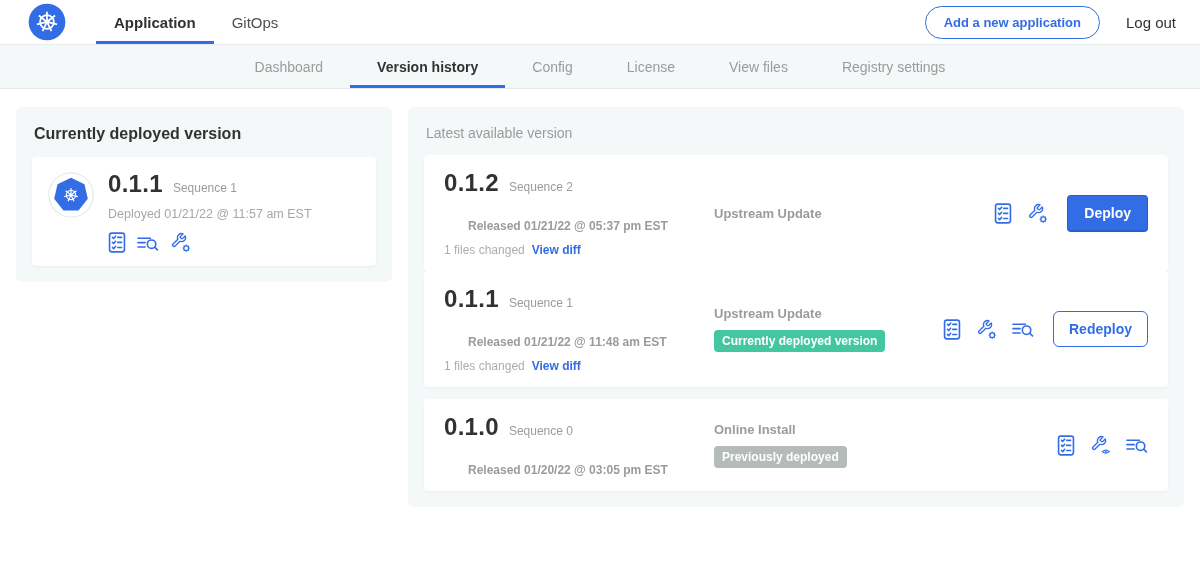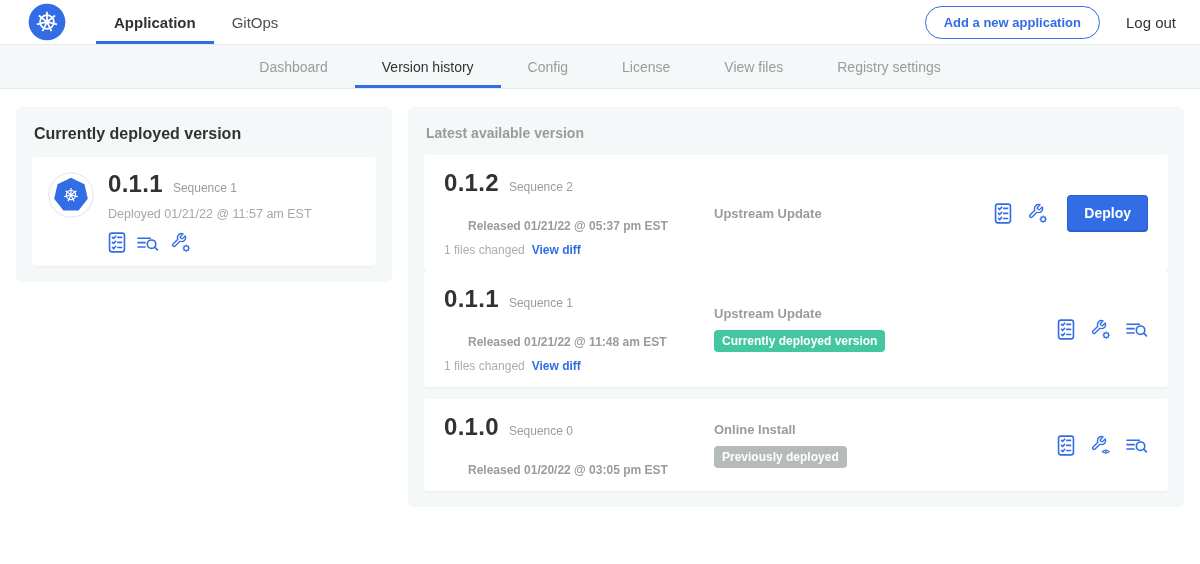--- a/index.html
+++ b/index.html
@@ -18,21 +18,21 @@
   .add-app-btn { border: 1px solid #326de6; background: #fff; color: #326de6;
     border-radius: 17px; padding: 8px 18px; font-weight: 700; font-size: 13px;
     font-family: inherit; cursor: pointer; }
   .logout { margin-left: 26px; font-size: 15px; color: #323232; cursor: pointer; }
 
   
   .subnav { height: 44px; background: #f5f8f9; border-bottom: 1px solid #e5e9eb;
     display: flex; justify-content: center; }
   .subnav-item { padding: 0 27px; display: flex; align-items: center; font-size: 14px;
     color: #9b9b9b; cursor: pointer; }
-  .subnav-item.active { color: #323232; font-weight: 400; box-shadow: inset 0 -3px 0 #326de6; }
+  .subnav-item.active { color: #323232; font-weight: 700; box-shadow: inset 0 -3px 0 #326de6; }
 
   
   .main { display: flex; gap: 16px; padding: 18px 16px 0 16px; align-items: flex-start; }
   .panel { background: #f5f8f9; border-radius: 6px; padding: 16px; }
 
   
   .deployed-panel { width: 376px; flex: 0 0 auto; }
   .deployed-title { font-size: 16px; font-weight: 700; color: #323232; margin: 2px 2px 14px 2px; }
   .deployed-card { background: #fff; border-radius: 4px; padding: 13px 16px;
     display: flex; gap: 14px; box-shadow: 0 1px 2px rgba(50,50,50,.06); }
@@ -41,21 +41,21 @@
   .version-num { font-size: 24px; font-weight: 700; color: #323232; letter-spacing: .3px; }
   .sequence { font-size: 12px; color: #9b9b9b; margin-left: 10px; }
   .deployed-at { font-size: 12.5px; color: #a7a7a7; margin-top: 9px; }
   .icon-row { display: flex; align-items: center; gap: 11px; margin-top: 11px; }
   .icon-btn { display: inline-flex; cursor: pointer; line-height: 0; }
 
   
   .versions-panel { flex: 1; }
   .panel-header { display: flex; justify-content: space-between; align-items: center;
     margin: 2px 2px 14px 2px; }
-  .panel-subtitle { font-size: 14px; font-weight: 700; color: #9b9b9b; }
+  .panel-subtitle { font-size: 14px; font-weight: 400; color: #9b9b9b; }
   .panel-actions { display: flex; gap: 26px; align-items: center; }
   .action-link { display: inline-flex; align-items: center; gap: 6px; color: #326de6;
     font-size: 13px; font-weight: 700; cursor: pointer; line-height: 1; }
 
   .version-card { background: #fff; border-radius: 4px; padding: 14px 20px;
     display: flex; align-items: center; box-shadow: 0 1px 2px rgba(50,50,50,.05); }
   .vc-left { width: 252px; flex: 0 0 auto; }
   .released { font-size: 12px; font-weight: 600; color: #9b9b9b; margin-top: 22px; padding-left: 24px; }
   .files-row { margin-top: 10px; font-size: 12px; color: #a9aeb2; display: flex; align-items: center; }
   .view-diff { color: #326de6; font-weight: 700; margin-left: 7px; cursor: pointer; }
@@ -274,20 +274,21 @@
           <svg width="21" height="21" viewBox="0 0 24 24">
               <use href="#ic-wrench" transform="scale(0.86)"></use>
               <use href="#ic-gear-dot" transform="translate(18.5,18.5)"></use>
             </svg>
         </span>
         <span class="icon-btn">
           <svg width="22" height="18" viewBox="0 0 23 18">
               <use href="#ic-logs"></use>
             </svg>
         </span>
+        <button class="btn btn-outline">Redeploy</button>
       </div>
     </div>
 
     <div class="version-card">
       <div class="vc-left">
         <div class="version-row">
           <span class="version-num">0.1.0</span>
           <span class="sequence">Sequence 0</span>
         </div>
         <div class="released">Released 01/20/22 @ 03:05 pm EST</div>

